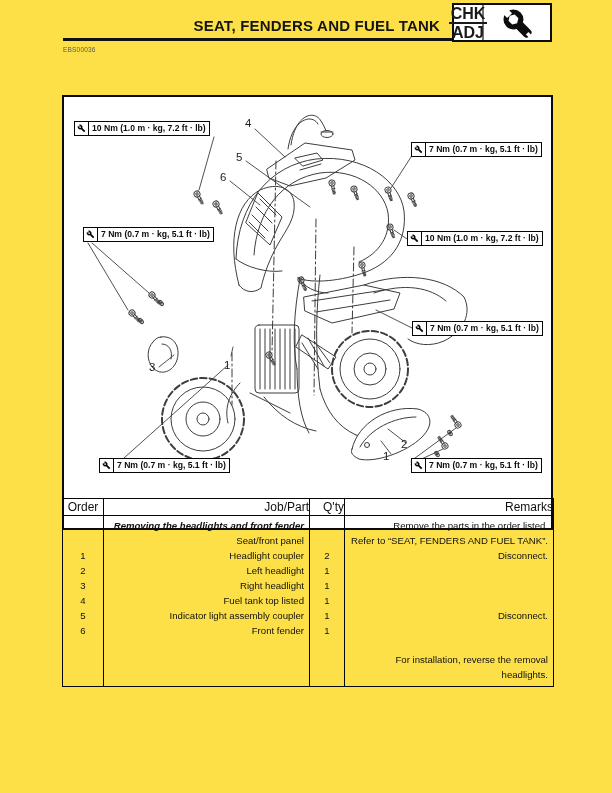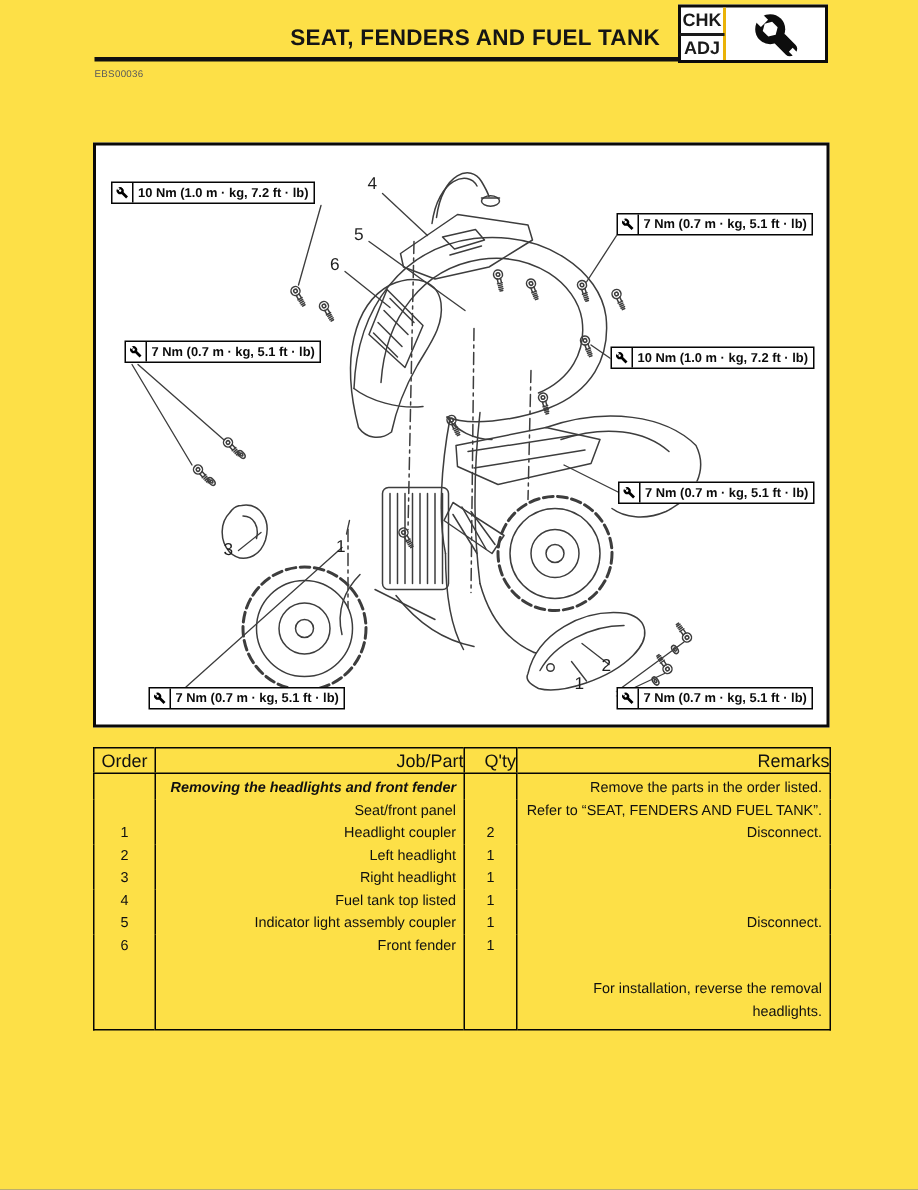--- a/index.html
+++ b/index.html
@@ -12,31 +12,31 @@
   .title{
     position:absolute;top:17px;right:172px;
     font-size:15px;font-weight:700;letter-spacing:.2px;white-space:nowrap;
   }
   .title-rule{position:absolute;left:63px;top:38px;width:389px;height:3px;background:#101010;}
   .chapter-box{
     position:absolute;left:452px;top:3px;width:100px;height:39px;
     border:2px solid #0c0c0c;box-sizing:border-box;display:flex;background:#fff;
   }
   .chapter-text{
-    width:30px;border-right:2px solid #eab308;box-sizing:border-box;
+    width:30px;border-right:2px solid #737373;box-sizing:border-box;
     display:flex;flex-direction:column;align-items:center;justify-content:center;
-    font-weight:700;font-size:12px;line-height:15px;color:#1a1a1a;
+    font-weight:700;font-size:16px;line-height:15px;color:#1a1a1a;
   }
   .chapter-text .chk{display:block;border-bottom:2.5px solid #1a1a1a;padding:0 2px 1px;}
   .chapter-text .adj{display:block;padding-top:1px;text-align:center;}
   .chapter-icon{flex:1;display:flex;align-items:center;justify-content:center;}
   .doc-code{position:absolute;left:63px;top:46px;font-size:6.5px;color:#5a5a5a;letter-spacing:.2px;}
   
   .diagram{
-    position:absolute;left:62px;top:95px;width:491px;height:390px;
+    position:absolute;left:62px;top:95px;width:491px;height:435px;
     border:2px solid #0a0a0a;box-sizing:border-box;background:#fff;
   }
   .art{position:absolute;left:0;top:0;width:487px;height:386px;}
   .tq{
     position:absolute;display:flex;align-items:stretch;height:15px;box-sizing:border-box;
     border:1.2px solid #050505;background:#fff;white-space:nowrap;z-index:5;
   }
   .tq-i{width:13px;border-right:1.2px solid #050505;display:flex;align-items:center;justify-content:center;}
   .tq-t{font-size:8.6px;font-weight:700;line-height:12.5px;padding:0 3px;color:#0b0b0b;}
   .co{position:absolute;font-size:11.5px;color:#1e1e1e;z-index:4;}

